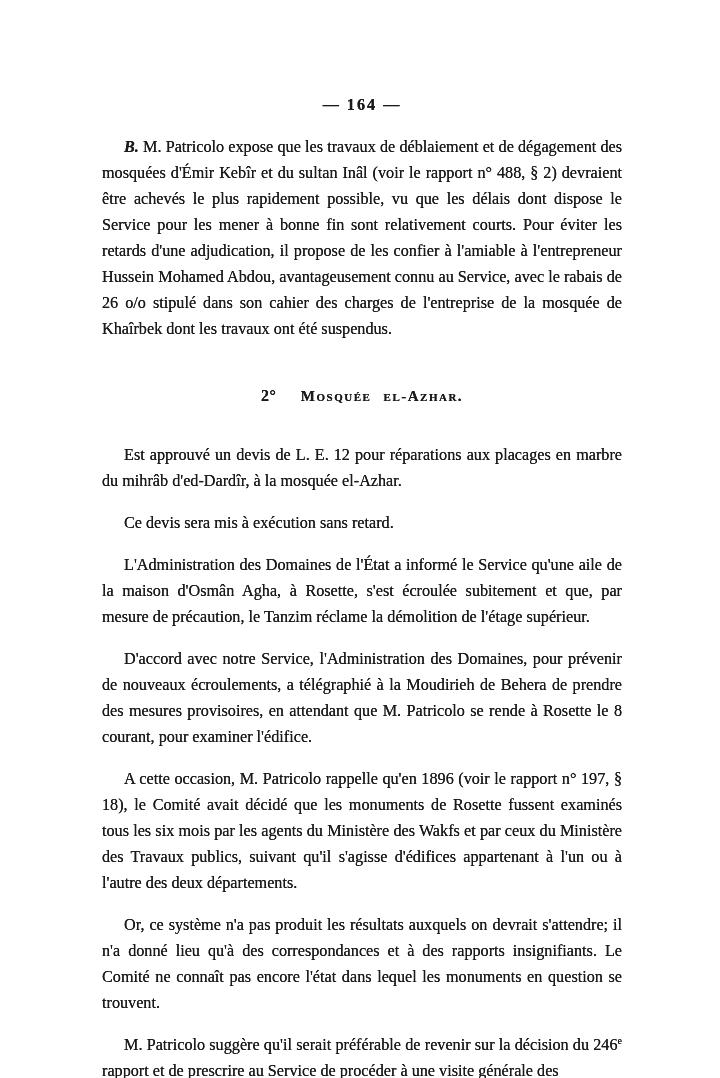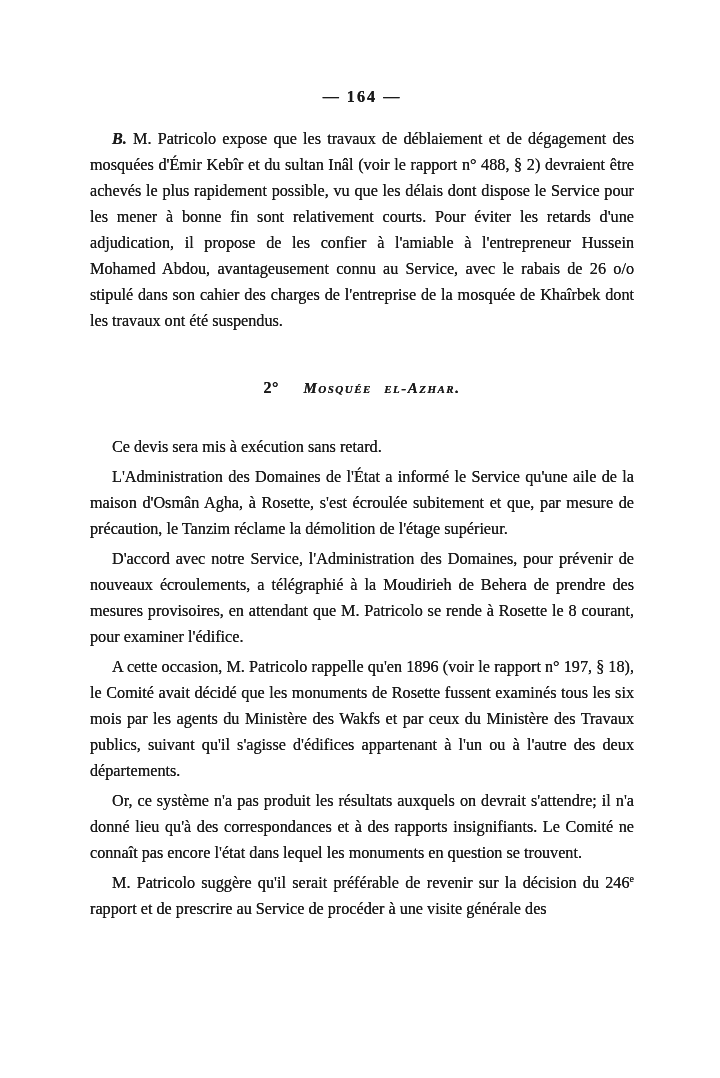--- a/index.html
+++ b/index.html
@@ -19,24 +19,24 @@
     font-size: 16.2px;
     line-height: 26px;
     color: #1b1b1b;
     text-shadow: 0 0 0.4px currentColor; 
     overflow: hidden;
   }
   .page-number {
     text-align: center;
     font-weight: bold;
     letter-spacing: 2px;
-    margin: 0 0 16px 0;
+    margin: 8px 0 16px 0;
   }
   p.body-para {
-    margin: 4px;
+    margin: 16px;
     text-indent: 22px;
     text-align: justify;
   }
   .lead-initial {
     font-style: italic;
     font-weight: bold;
   }
   .section-heading {
     margin: 44px 0 36px 0;
     text-align: center;
@@ -46,40 +46,40 @@
     word-spacing: 7px;
     line-height: 20px;
   }
   .section-heading .heading-number {
     font-variant: normal;
     letter-spacing: 0.5px;
     font-size: 16px;
   }
   .section-heading .heading-title {
     font-variant: small-caps;
-    font-style: italic;
   }
   sup.ordinal {
     font-size: 10px;
     line-height: 0;
     vertical-align: super;
   }
 </style>
 </head>
 <body>
 
 <div class="page">
 
   <div class="page-number">— 164 —</div>
 
   <p class="body-para"><span class="lead-initial">B.</span><span> M. Patricolo expose que les travaux de déblaiement et de dégagement des mosquées d'Émir Kebîr et du sultan Inâl (voir le rapport n° 488, § 2) devraient être achevés le plus rapidement possible, vu que les délais dont dispose le Service pour les mener à bonne fin sont relativement courts. Pour éviter les retards d'une adjudication, il propose de les confier à l'amiable à l'entrepreneur Hussein Mohamed Abdou, avantageusement connu au Service, avec le rabais de 26 o/o stipulé dans son cahier des charges de l'entreprise de la mosquée de Khaîrbek dont les travaux ont été suspendus.</span></p>
 
 
   <div class="section-heading"><span class="heading-number">2°</span>&nbsp;&nbsp;<span class="heading-title">Mosquée el-Azhar.</span></div>
 
+  <p class="body-para">Est approuvé un devis de L. E. 12 pour réparations aux placages en marbre du mihrâb d'ed-Dardîr, à la mosquée el-Azhar.</p>
 
   <p class="body-para">Ce devis sera mis à exécution sans retard.</p>
 
 
   <p class="body-para">L'Administration des Domaines de l'État a informé le Service qu'une aile de la maison d'Osmân Agha, à Rosette, s'est écroulée subitement et que, par mesure de précaution, le Tanzim réclame la démolition de l'étage supérieur.</p>
 
   <p class="body-para">D'accord avec notre Service, l'Administration des Domaines, pour prévenir de nouveaux écroulements, a télégraphié à la Moudirieh de Behera de prendre des mesures provisoires, en attendant que M. Patricolo se rende à Rosette le 8 courant, pour examiner l'édifice.</p>
 
   <p class="body-para">A cette occasion, M. Patricolo rappelle qu'en 1896 (voir le rapport n° 197, § 18), le Comité avait décidé que les monuments de Rosette fussent examinés tous les six mois par les agents du Ministère des Wakfs et par ceux du Ministère des Travaux publics, suivant qu'il s'agisse d'édifices appartenant à l'un ou à l'autre des deux départements.</p>
 

